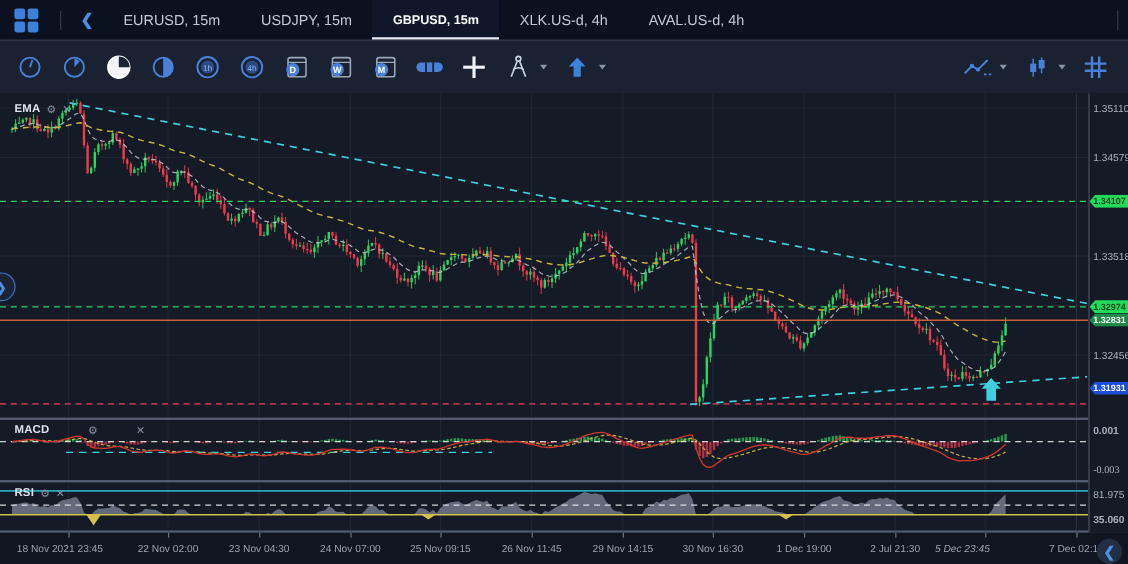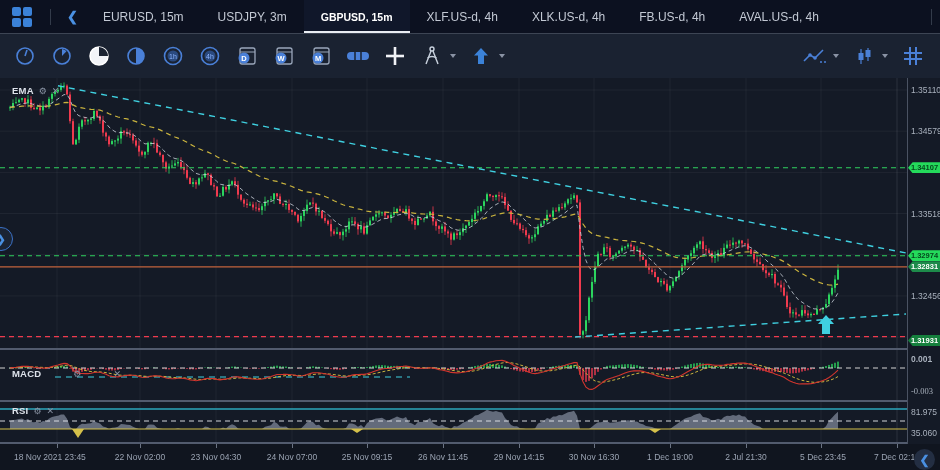--- a/index.html
+++ b/index.html
@@ -59,25 +59,23 @@
     <div class="logo-grid">
         <i></i>
         <i></i>
         <i></i>
         <i></i>
       </div>
     <div class="hdr-div"></div>
     <div class="chev">❮</div>
     <div class="tabs" id="tabs">
         <div class="tab">EURUSD, 15m</div>
-        <div class="tab">USDJPY, 3m</div>
+        <div class="tab">USDJPY, 15m</div>
         <div class="tab active">GBPUSD, 15m</div>
-        <div class="tab">XLF.US-d, 4h</div>
         <div class="tab">XLK.US-d, 4h</div>
-        <div class="tab">FB.US-d, 4h</div>
         <div class="tab">AVAL.US-d, 4h</div>
       </div>
     <div class="hdr-div"></div>
 
   </div>
 
   <div class="toolbar">
     <div class="tbtn">
       <svg width="22" height="22">
           <circle cx="11" cy="11" r="8" fill="none" stroke="#4a80d8" stroke-width="1.6"></circle>
@@ -1107,44 +1105,44 @@
         <polygon points="351,27 357,31 363,27" fill="#d4c04a"></polygon>
         <polygon points="649,27 655,31 661,27" fill="#d4c04a"></polygon>
       </svg>
     <div class="sep" style="top:364px;"></div>
 
     <div class="pane-label" style="left:12px;top:7px;">
       <b>EMA</b>
       <span class="mini">⚙</span>
       <span class="mini">✕</span>
     </div>
-    <div class="pane-label" style="left:12px;top:290px;gap:32px;">
+    <div class="pane-label" style="left:12px;top:275px;gap:32px;">
       <b>MACD</b>
       <span class="mini">⚙</span>
       <span class="mini">✕</span>
     </div>
     <div class="pane-label" style="left:12px;top:327px;">
       <b>RSI</b>
       <span class="mini">⚙</span>
       <span class="mini">✕</span>
     </div>
 
     <div class="axis" id="axisCol">
         <div class="tick" style="top: 7px;">1.35110</div>
         <div class="tick" style="top: 48.195px;">1.34579</div>
         <div class="tick" style="top: 130.507px;">1.33518</div>
         <div class="tick" style="top: 212.897px;">1.32456</div>
         <div class="badge" style="top: 84.3127px; background: rgb(36, 218, 91); color: rgb(6, 73, 30);">1.34107</div>
         <div class="badge" style="top: 172.211px; background: rgb(36, 218, 91); color: rgb(6, 73, 30);">1.32974</div>
         <div class="badge" style="top: 183.305px; background: rgb(29, 138, 74); color: rgb(255, 255, 255);">1.32831</div>
-        <div class="badge" style="top: 257px; background: #15803d; color: rgb(255, 255, 255);">1.31931</div>
+        <div class="badge" style="top: 240px; background: #1d4ed8; color: rgb(255, 255, 255);">1.31931</div>
         <div class="tick" style="top: 276px; font-weight: bold;">0.001</div>
         <div class="tick" style="top: 308px; font-family: Liberation Serif, serif;">-0.003</div>
         <div class="tick" style="top: 329px;">81.975</div>
-        <div class="tick" style="top: 350px;">35.060</div>
+        <div class="tick" style="top: 350px; font-weight: bold;">35.060</div>
       </div>
     <div class="timeaxis" id="timeAxis">
         <div class="t-tick" style="left: 57px;"></div>
         <div class="t-label" style="left: 14px; transform: none;">18 Nov 2021 23:45</div>
         <div class="t-tick" style="left: 140px;"></div>
         <div class="t-label" style="left: 140px;">22 Nov 02:00</div>
         <div class="t-tick" style="left: 216px;"></div>
         <div class="t-label" style="left: 216px;">23 Nov 04:30</div>
         <div class="t-tick" style="left: 292px;"></div>
         <div class="t-label" style="left: 292px;">24 Nov 07:00</div>
@@ -1154,21 +1152,21 @@
         <div class="t-label" style="left: 443px;">26 Nov 11:45</div>
         <div class="t-tick" style="left: 519px;"></div>
         <div class="t-label" style="left: 519px;">29 Nov 14:15</div>
         <div class="t-tick" style="left: 594px;"></div>
         <div class="t-label" style="left: 594px; text-align: center;">30 Nov 16:30</div>
         <div class="t-tick" style="left: 670px;"></div>
         <div class="t-label" style="left: 670px;">1 Dec 19:00</div>
         <div class="t-tick" style="left: 746px;"></div>
         <div class="t-label" style="left: 746px;">2 Jul 21:30</div>
         <div class="t-tick" style="left: 821px;"></div>
-        <div class="t-label" style="left: 823px;">5 Dec 23:45</div>
+        <div class="t-label" style="left: 802px; font-style: italic;">5 Dec 23:45</div>
         <div class="t-tick" style="left: 897px;"></div>
         <div class="t-label" style="left: 897px;">7 Dec 02:15</div>
       </div>
 
     <div class="navcircle nav-left-edge">❯</div>
     <div class="navcircle nav-bottom-right">❮</div>
   </div>
 </div>
 
 </body></html>

